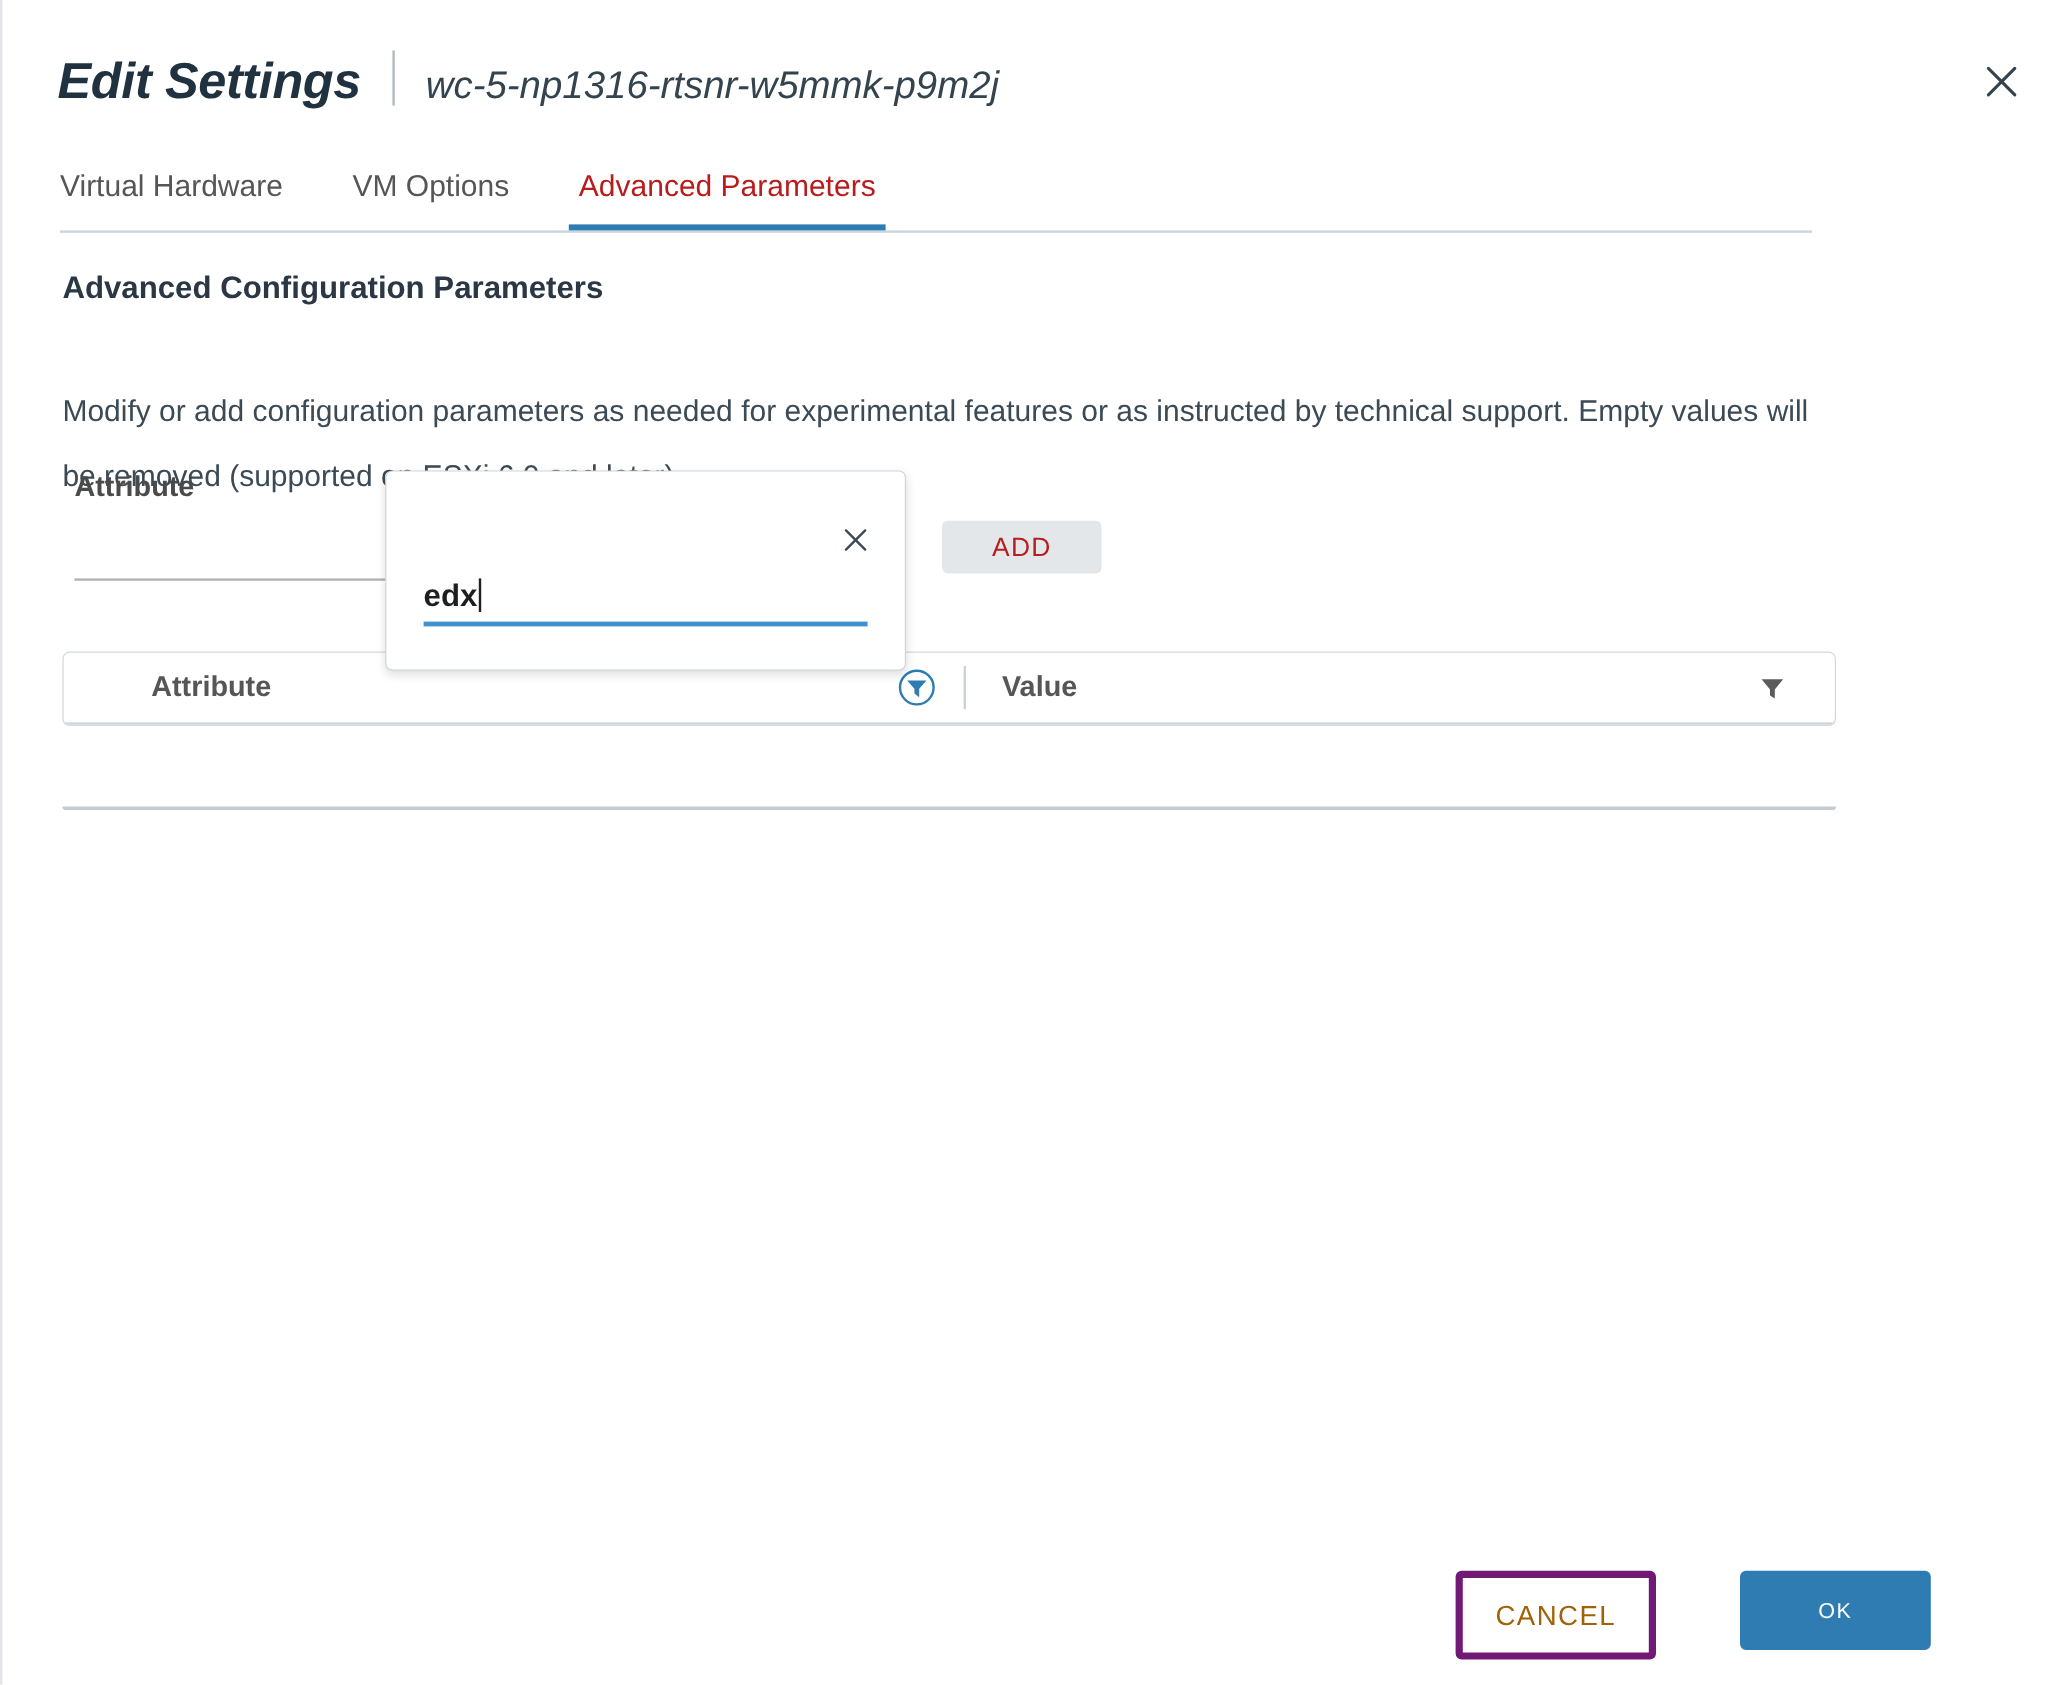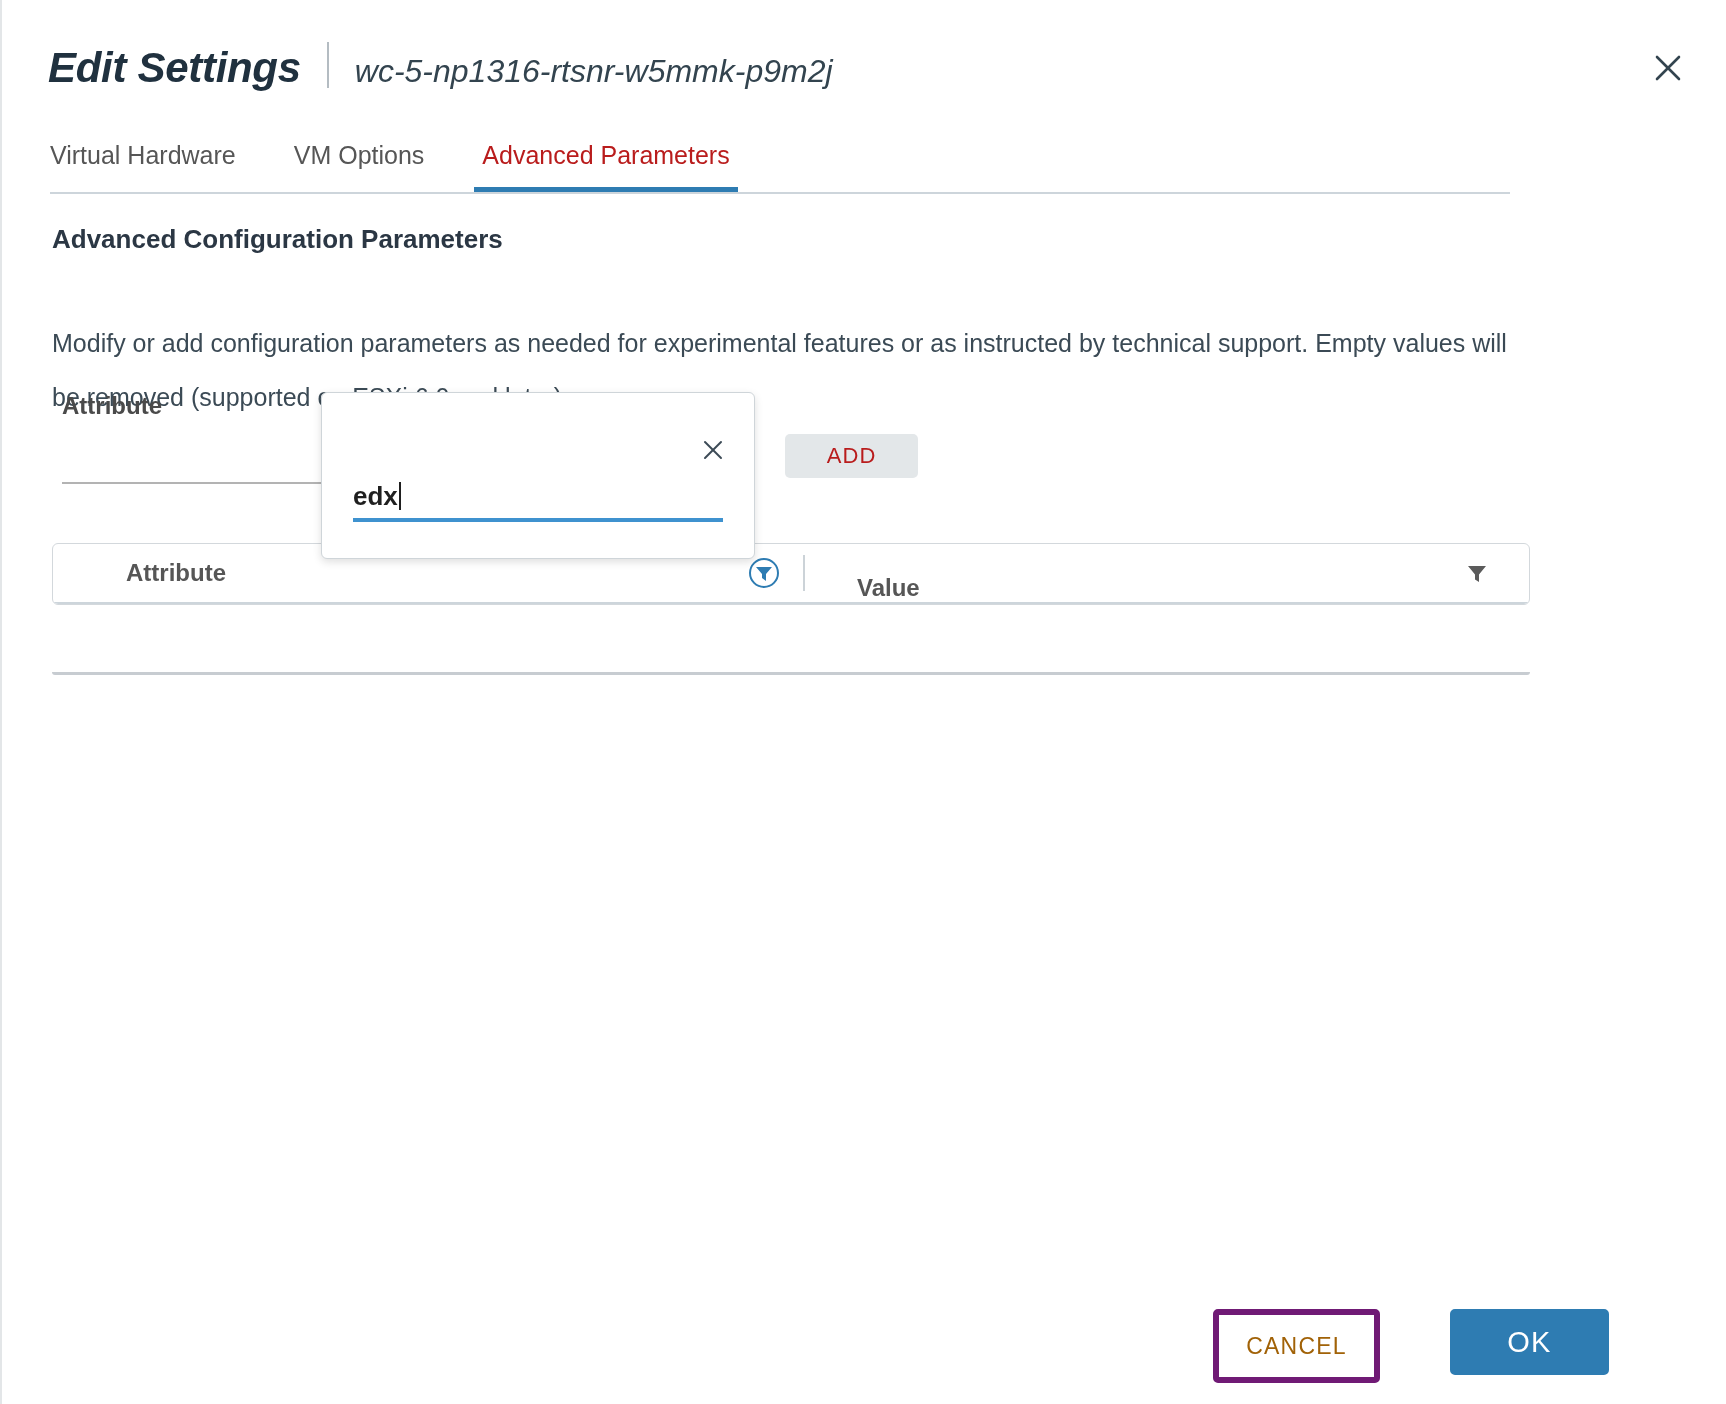--- a/index.html
+++ b/index.html
@@ -264,26 +264,25 @@
     cursor: pointer;
   }
   .col-divider {
     width: 2px;
     height: 36px;
     background: #ccd3d8;
   }
   .th-value {
     flex: 1;
     display: flex;
-    align-items: flex-end;
+    align-items: center;
     height: 100%;
     box-sizing: border-box;
     padding-left: 30px;
     position: relative;
-    margin-left: 22px;
   }
   .filter-plain {
     position: absolute;
     right: 38px;
     top: 50%;
     transform: translateY(-50%);
     width: 28px;
     height: 28px;
     display: flex;
     align-items: center;
@@ -389,21 +388,21 @@
   .btn-ok {
     position: absolute;
     right: 119px;
     top: 35px;
     width: 155px;
     height: 62px;
     border: 2px solid #2e7cb2;
     border-radius: 5px;
     background: #2e7cb2;
     color: #ffffff;
-    font-size: 29px;
+    font-size: 18px;
     letter-spacing: 1.2px;
     display: flex;
     align-items: center;
     justify-content: center;
     cursor: pointer;
     font-family: "Liberation Sans", sans-serif;
   }
 </style>
 </head>
 <body>

